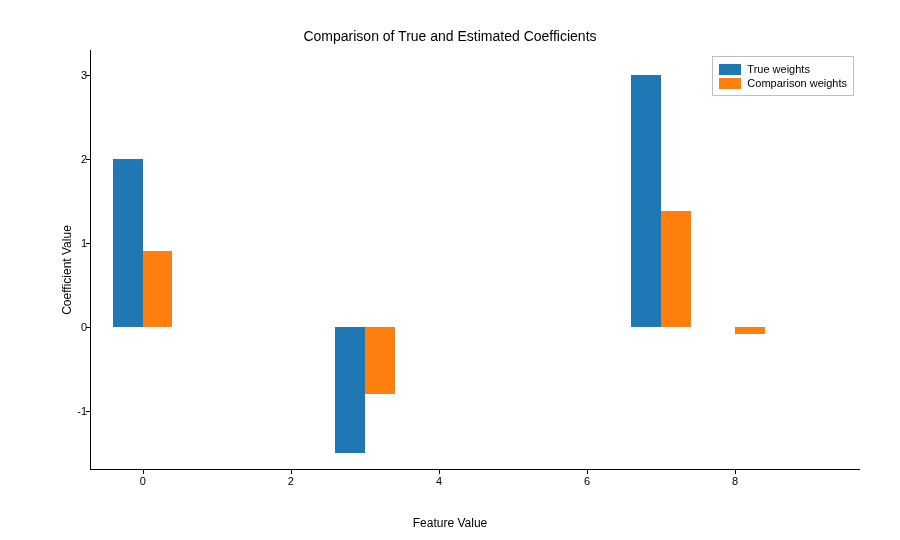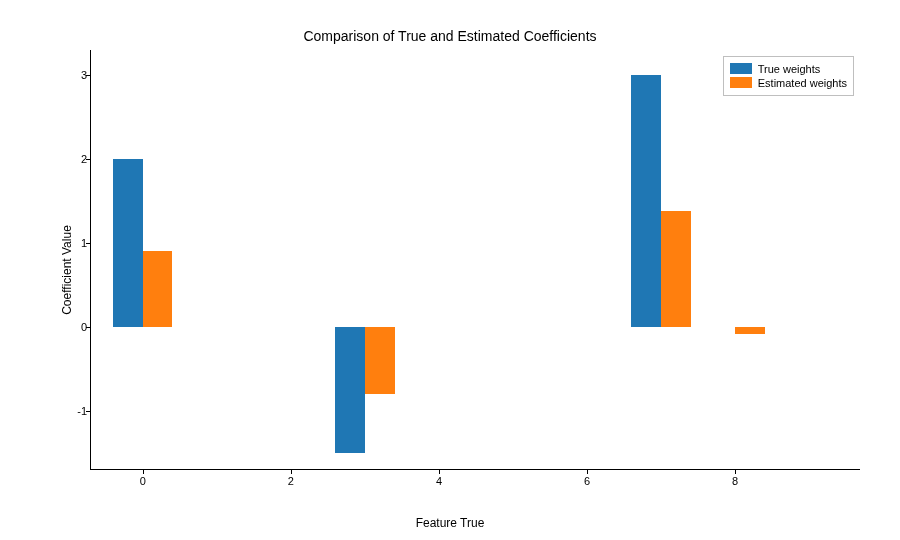--- a/index.html
+++ b/index.html
@@ -86,21 +86,21 @@
       position: absolute;
       top: 6px;
       right: 6px;
       border: 1px solid #bfbfbf;
       background: #fff;
       padding: 4px 6px;
       font-size: 11px;
     }
     .legend-row {
       display: flex;
-      align-items: flex-start;
+      align-items: center;
       gap: 6px;
       margin: 2px 0;
     }
     .legend-swatch {
       width: 22px;
       height: 11px;
     }
   </style>
 </head>
 <body>
@@ -108,21 +108,21 @@
 <div class="title">Comparison of True and Estimated Coefficients</div>
 
 <div class="plot-area" id="plot">
   <div class="legend">
     <div class="legend-row">
       <div class="legend-swatch bar-true"></div>
       <span>True weights</span>
     </div>
     <div class="legend-row">
       <div class="legend-swatch bar-est"></div>
-      <span>Estimated weights</span>
+      <span>Comparison weights</span>
     </div>
   </div>
 <div class="y-tick" style="top: 361.2px;">-1</div>
     <div class="y-tick-line" style="top: 361.2px;"></div>
     <div class="y-tick" style="top: 277.2px;">0</div>
     <div class="y-tick-line" style="top: 277.2px;"></div>
     <div class="y-tick" style="top: 193.2px;">1</div>
     <div class="y-tick-line" style="top: 193.2px;"></div>
     <div class="y-tick" style="top: 109.2px;">2</div>
     <div class="y-tick-line" style="top: 109.2px;"></div>
@@ -141,13 +141,13 @@
     <div class="bar bar-true" style="left: 22.2115px; width: 29.6154px; top: 109.2px; height: 168px;"></div>
     <div class="bar bar-est" style="left: 51.8269px; width: 29.6154px; top: 200.76px; height: 76.44px;"></div>
     <div class="bar bar-true" style="left: 244.327px; width: 29.6154px; top: 277.2px; height: 126px;"></div>
     <div class="bar bar-est" style="left: 273.942px; width: 29.6154px; top: 277.2px; height: 67.2px;"></div>
     <div class="bar bar-true" style="left: 540.481px; width: 29.6154px; top: 25.2px; height: 252px;"></div>
     <div class="bar bar-est" style="left: 570.096px; width: 29.6154px; top: 161.28px; height: 115.92px;"></div>
     <div class="bar bar-est" style="left: 644.135px; width: 29.6154px; top: 277.2px; height: 6.72px;"></div>
   </div>
 
 <div class="y-axis-label">Coefficient Value</div>
-<div class="x-axis-label">Feature True</div>
+<div class="x-axis-label">Feature Value</div>
 
 </body></html>

